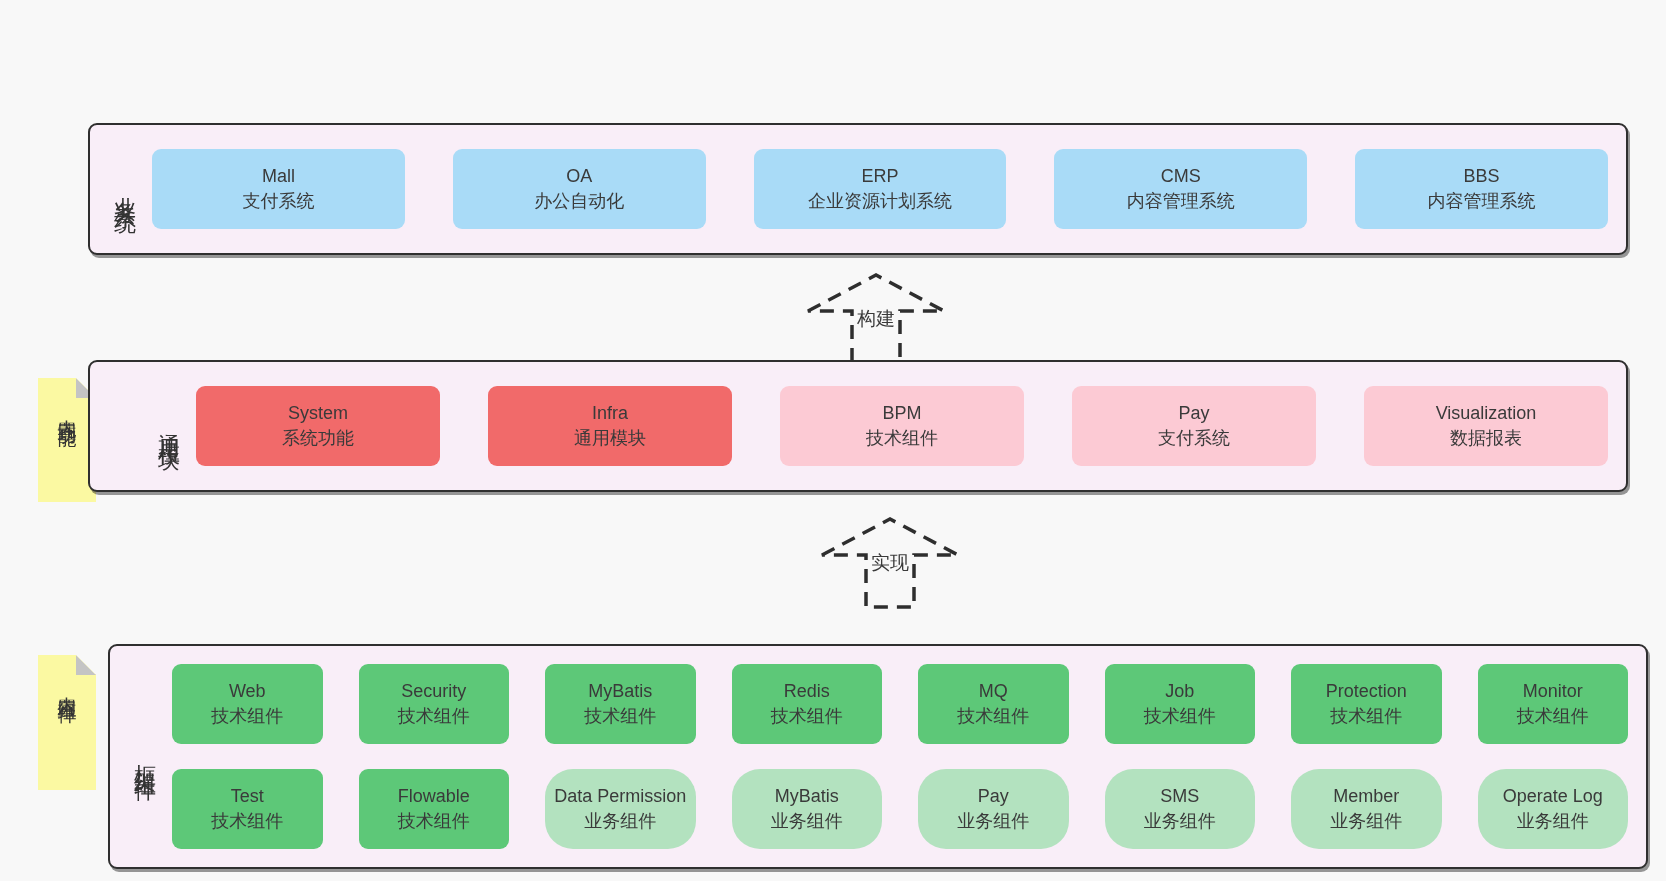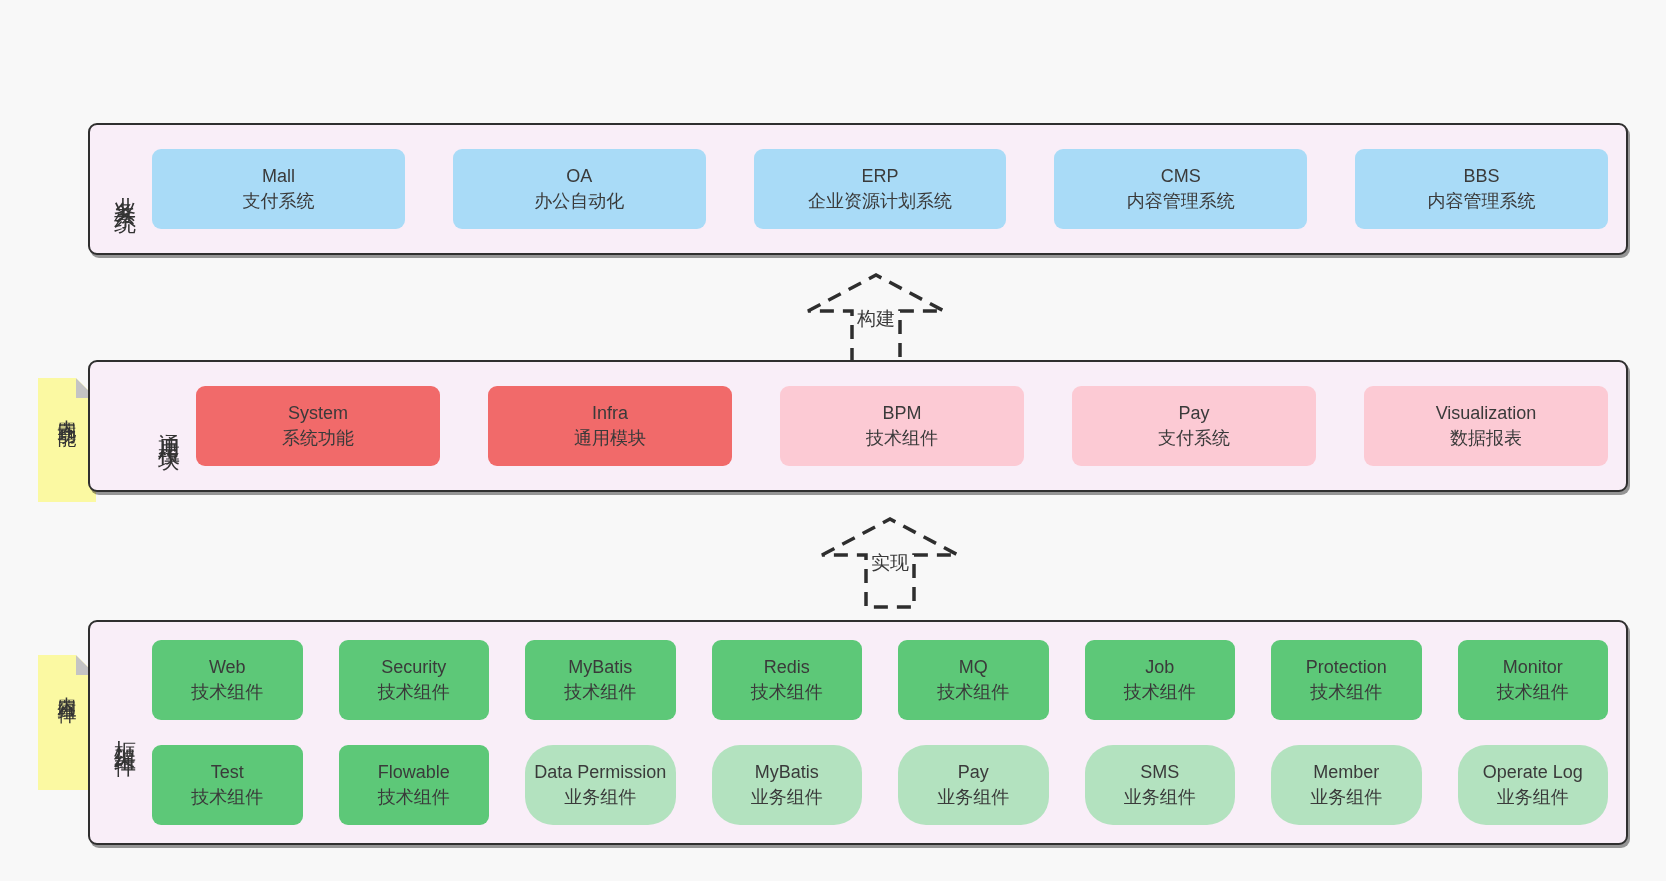--- a/index.html
+++ b/index.html
@@ -12,21 +12,21 @@
   .layer{
     position:absolute;left:88px;width:1540px;box-sizing:border-box;
     background:var(--layer-bg,#f9eef8);
     border:2px solid var(--layer-border,#2f2f2f);
     border-radius:9px;
     box-shadow:2px 3px 0 rgba(0,0,0,0.4);
     display:flex;z-index:2;
   }
   #layer-business{top:123px;height:132px;}
   #layer-modules{top:360px;height:132px;padding-left:44px;}
-  #layer-framework{top:620px;height:225px;}
+  #layer-framework{top:644px;height:225px;margin-left:20px;}
   .layer-label{
     width:50px;box-sizing:border-box;padding-left:16px;
     align-self:center;
     writing-mode:vertical-rl;text-orientation:upright;
     font-size:22px;letter-spacing:5px;color:#333;
   }
   .boxes-area{
     flex:1;display:flex;flex-direction:column;justify-content:center;
     gap:25px;padding:0 18px 0 12px;
   }

